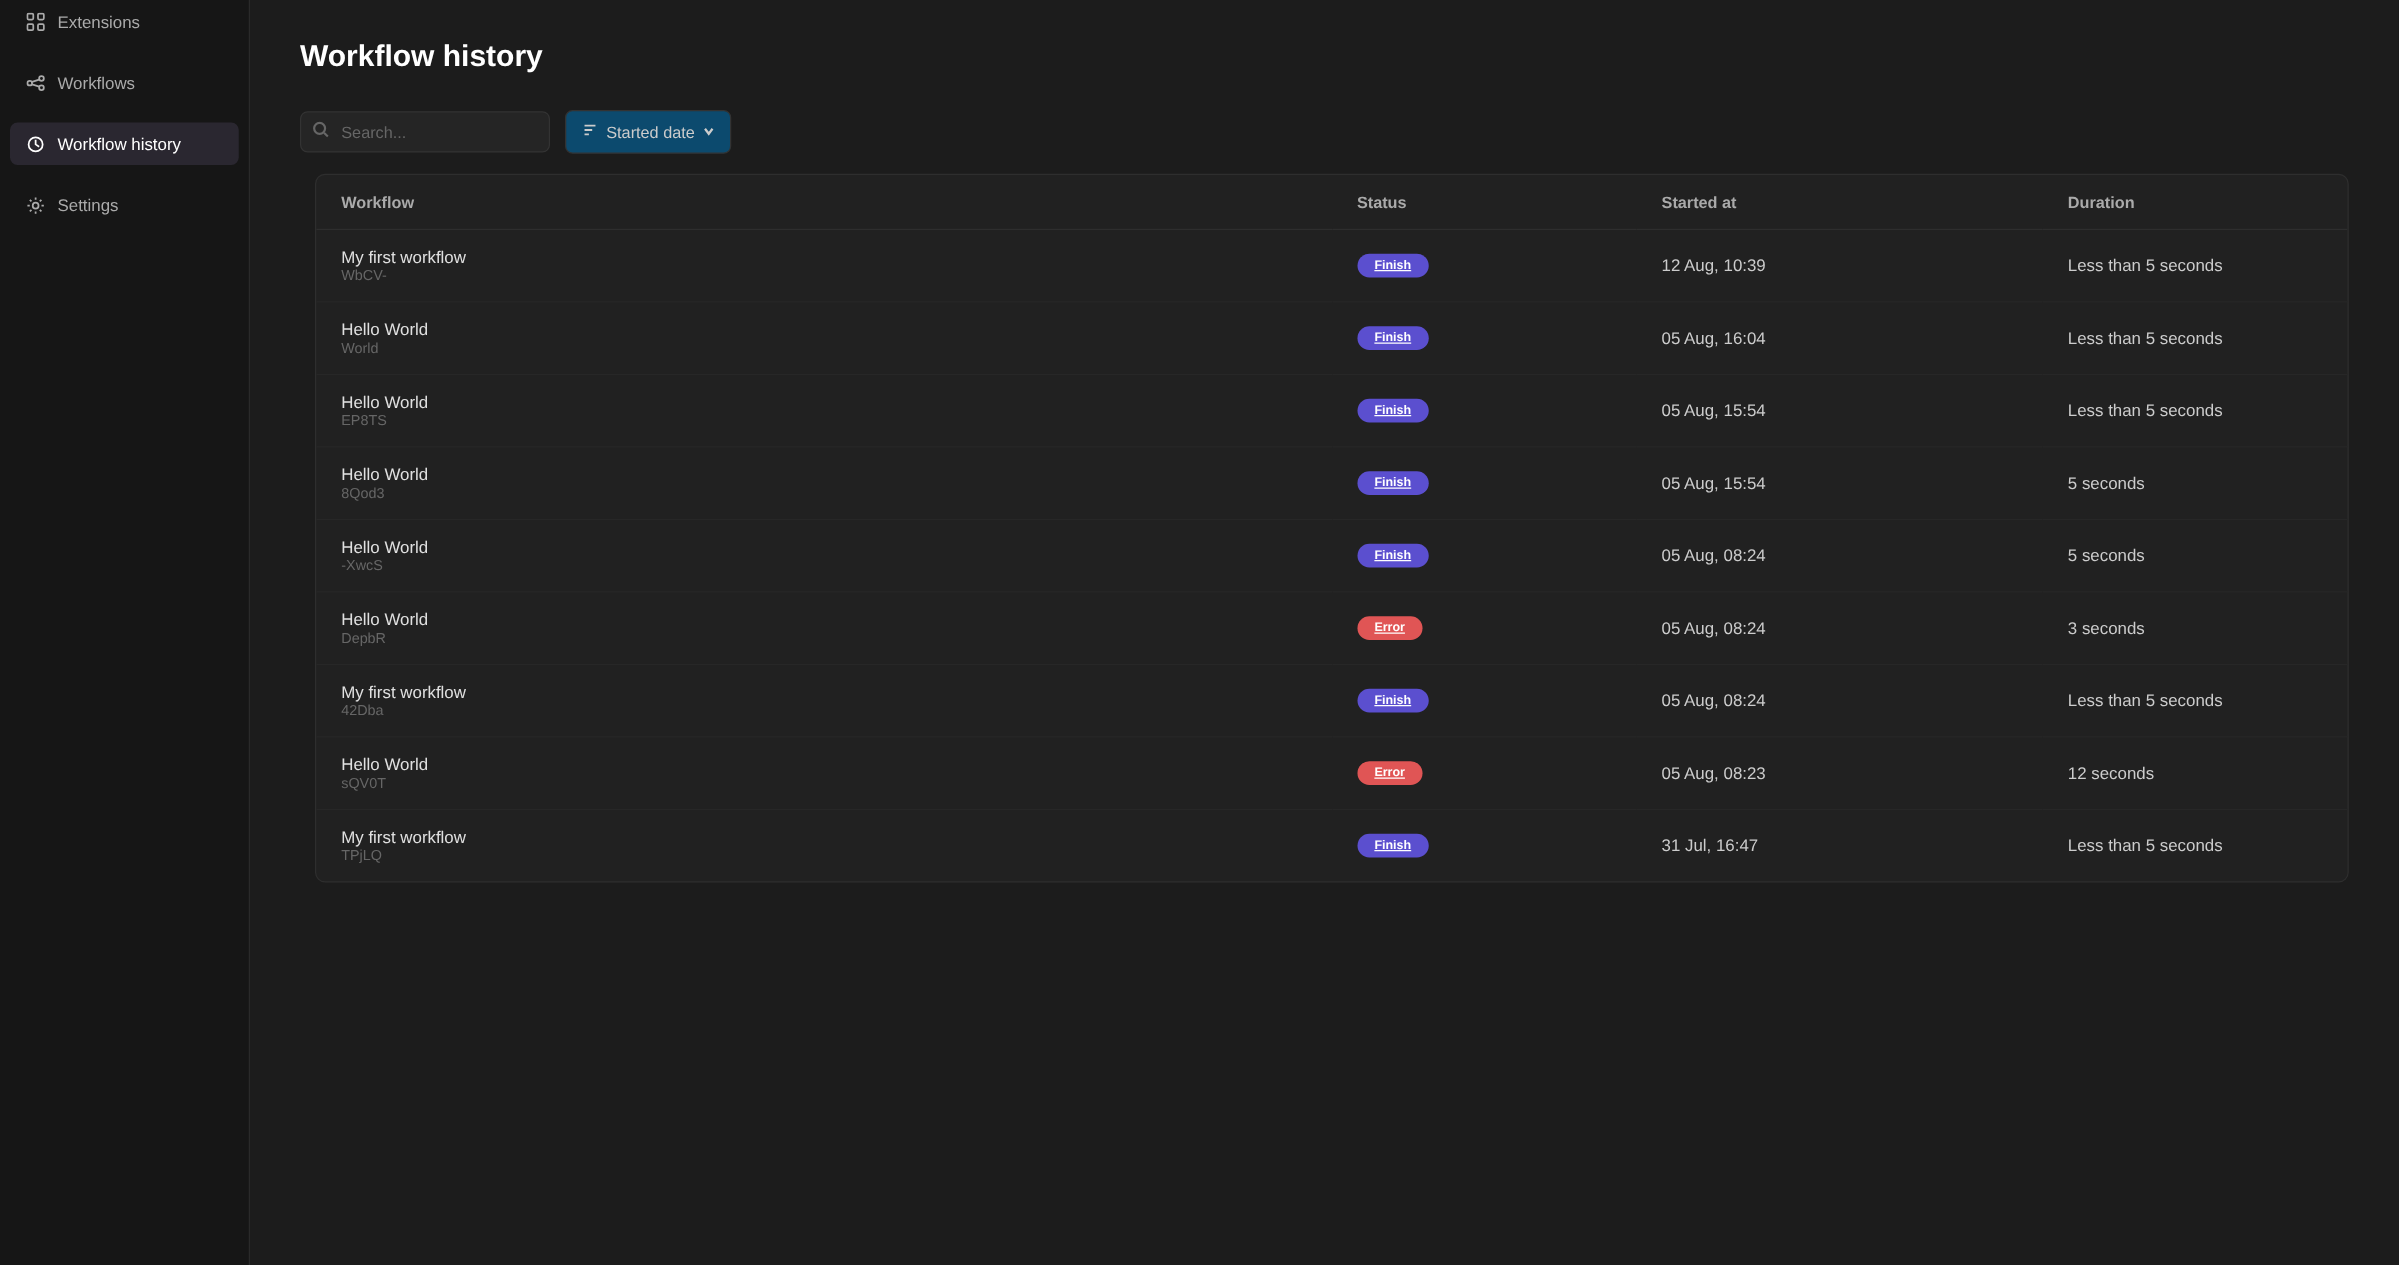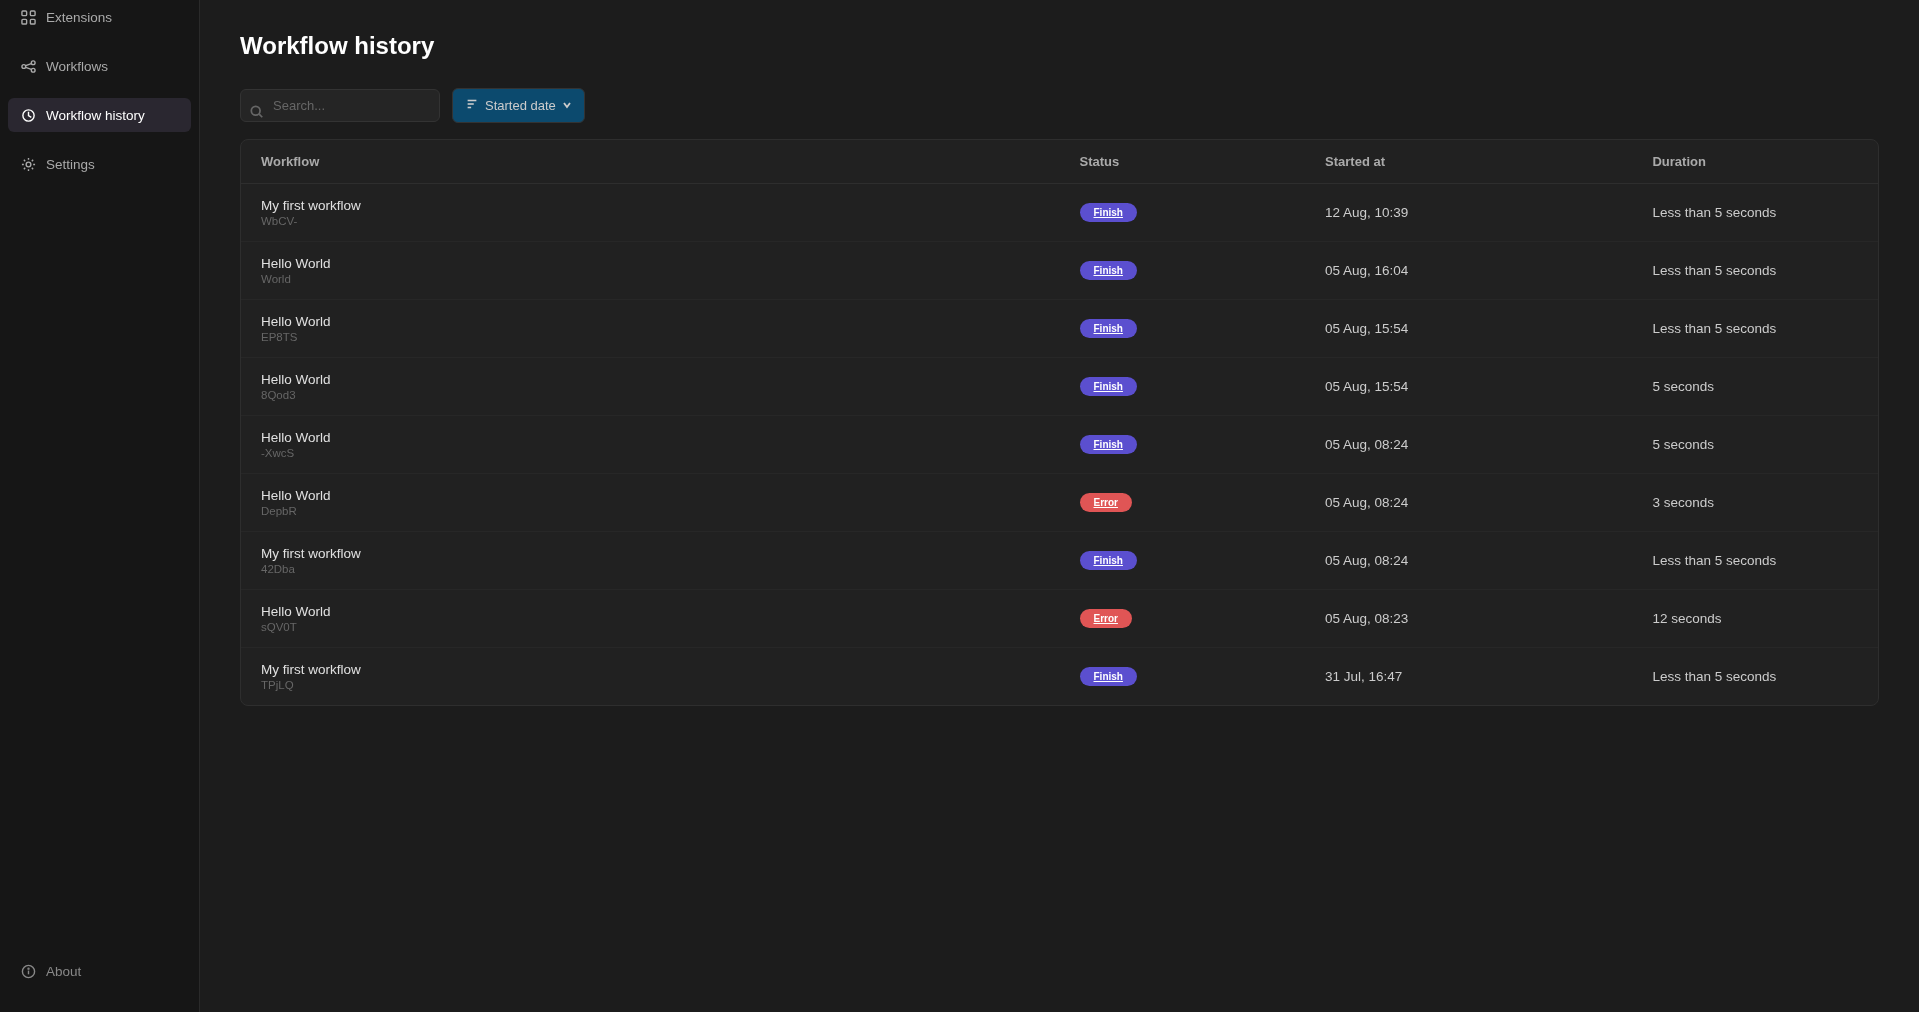--- a/index.html
+++ b/index.html
@@ -88,21 +88,21 @@
     
     .toolbar {
       display: flex;
       align-items: center;
       gap: 12px;
       margin-bottom: 16px;
     }
     .search-wrapper {
       position: relative;
       display: flex;
-      align-items: flex-end;
+      align-items: center;
     }
     .search-icon-wrap {
       position: absolute;
       left: 10px;
       color: #666;
       pointer-events: none;
     }
     .search-input {
       background: #252525;
       border: 1px solid #333;
@@ -126,20 +126,21 @@
       padding: 8px 12px;
       cursor: pointer;
     }
 
     
     .table-container {
       background: #212121;
       border-radius: 8px;
       border: 1px solid #2e2e2e;
       overflow: hidden;
+      margin-left: 12px;
     }
     table {
       width: 100%;
       border-collapse: collapse;
     }
     thead tr {
       border-bottom: 1px solid #2e2e2e;
     }
     thead th {
       text-align: left;
@@ -233,32 +234,20 @@
       <span class="icon">
         <svg viewBox="0 0 16 16" fill="none" stroke="currentColor" stroke-width="1.5">
           <circle cx="8" cy="8" r="2.5"></circle>
           <path d="M8 1v2M8 13v2M1 8h2M13 8h2M3.05 3.05l1.41 1.41M11.54 11.54l1.41 1.41M3.05 12.95l1.41-1.41M11.54 4.46l1.41-1.41"></path>
         </svg>
       </span>
       <span>Settings</span>
     </div>
 
   </nav>
-  <div class="sidebar-footer">
-    <div class="sidebar-item">
-      <span class="icon">
-        <svg viewBox="0 0 16 16" fill="none" stroke="currentColor" stroke-width="1.5">
-          <circle cx="8" cy="8" r="6.5"></circle>
-          <line x1="8" y1="7" x2="8" y2="11"></line>
-          <circle cx="8" cy="5" r="0.5" fill="currentColor"></circle>
-        </svg>
-      </span>
-      <span>About</span>
-    </div>
-  </div>
 </aside>
 
 <main class="main">
   <h1 class="page-title">Workflow history</h1>
 
   <div class="toolbar">
     <div class="search-wrapper">
       <span class="search-icon-wrap">
         <svg width="14" height="14" viewBox="0 0 16 16" fill="none" stroke="currentColor" stroke-width="2">
           <circle cx="6.5" cy="6.5" r="5"></circle>

